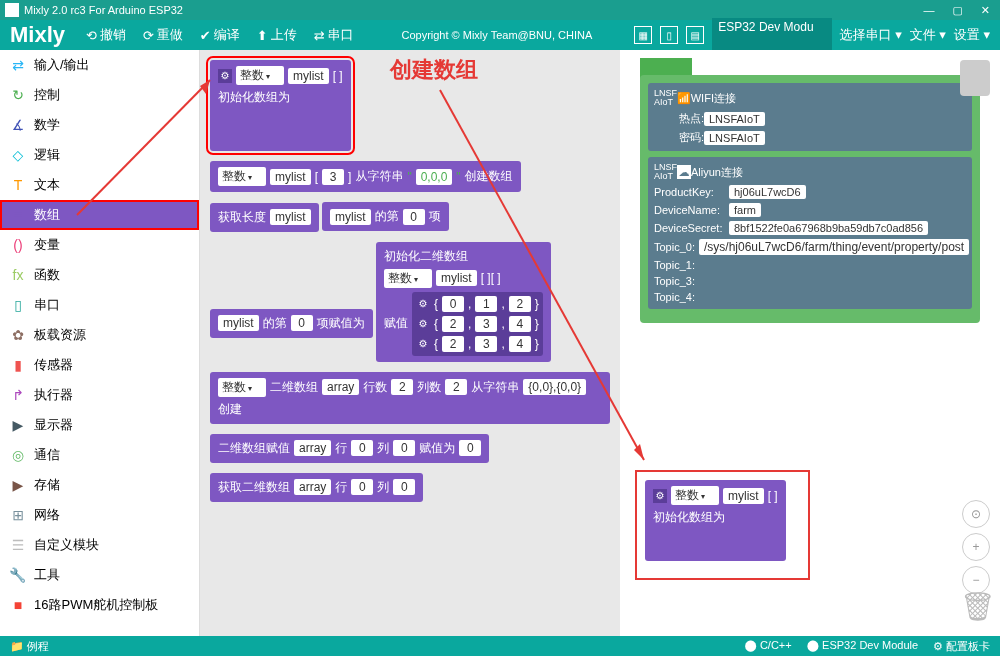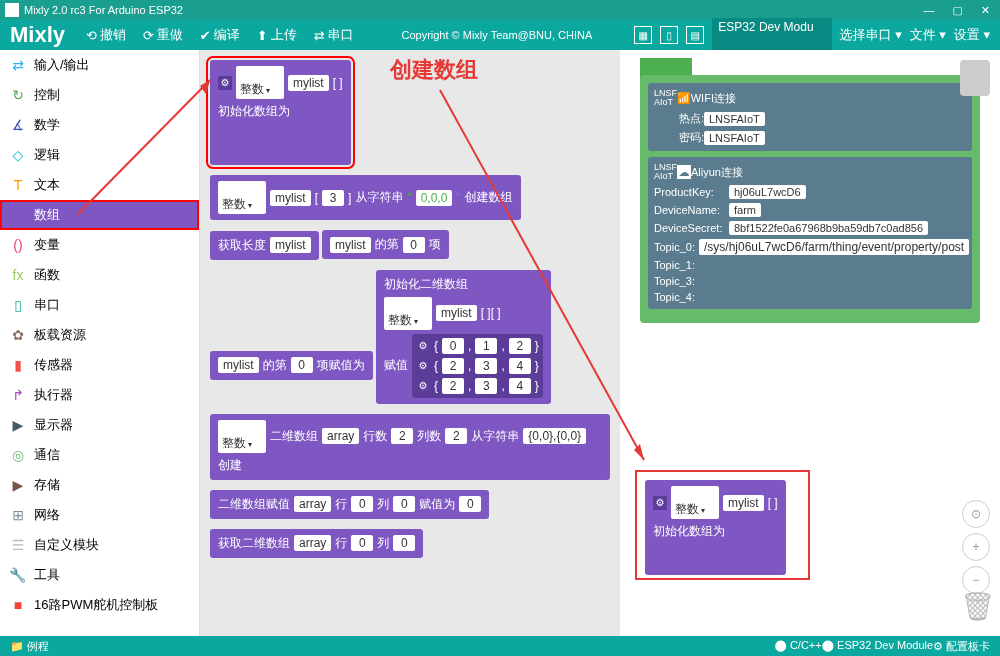--- a/index.html
+++ b/index.html
@@ -26,21 +26,21 @@
     .sidebar-item.active.boxed { outline: 2px solid red; outline-offset: -2px; }
     .side-icon { width: 16px; height: 16px; display: flex; align-items: center; justify-content: center; font-size: 14px; }
     
     .block-palette { width: 420px; background: #e8e8e8; padding: 10px; overflow: hidden; position: relative; }
     
     .block { background: #7e57c2; color: #fff; border-radius: 3px; padding: 6px 8px; margin-bottom: 10px; display: inline-block; font-size: 12px; position: relative; }
     .block.highlight { outline: 2px solid red; outline-offset: 2px; }
     .block-row { display: flex; align-items: center; gap: 4px; margin-bottom: 4px; flex-wrap: wrap; }
     .block-row:last-child { margin-bottom: 0; }
     .gear { width: 14px; height: 14px; background: #5b3d99; display: inline-flex; align-items: center; justify-content: center; font-size: 10px; }
-    .dd-select { background: #fff; color: #333; border-radius: 2px; padding: 15px 14px 1px 4px; position: relative; text-align: center; }
+    .dd-select { background: #fff; color: #333; border-radius: 2px; padding: 1px 14px 1px 4px; position: relative; text-align: center; }
     .dd-select::after { content: "▾"; font-size: 8px; margin-left: 2px; }
     .val-input { background: #fff; color: #333; border-radius: 2px; padding: 1px 5px; min-width: 22px; display: inline-block; text-align: center; }
     
     .workspace { flex: 1; background: #fff; position: relative; overflow: hidden; }
     
     .setup-label { position: absolute; top: 8px; left: 20px; background: #4caf50; color: #fff; padding: 18px 8px; font-size: 12px; }
     .big-green { position: absolute; top: 25px; left: 20px; width: 340px; background: #66bb6a; border-radius: 4px; padding: 8px; }
     .iot-block { background: #5b7c8e; border-radius: 3px; padding: 6px; margin-bottom: 6px; color: #fff; }
     .iot-row { display: flex; align-items: center; margin-bottom: 4px; font-size: 11px; }
     .iot-row:last-child { margin-bottom: 0; }
@@ -49,21 +49,21 @@
     
     .red-annotation { position: absolute; color: #e53935; font-size: 22px; font-weight: bold; }
     .red-box { position: absolute; border: 2px solid #e53935; }
     
     .ws-controls { position: absolute; right: 10px; display: flex; flex-direction: column; gap: 5px; align-items: center; }
     .ws-btn { width: 28px; height: 28px; border: 1px solid #ccc; border-radius: 50%; background: #fff; display: flex; align-items: center; justify-content: center; cursor: pointer; color: #999; }
     .backpack { width: 30px; height: 36px; background: #ccc; border-radius: 4px; }
     .trash { width: 30px; height: 36px; color: #bbb; font-size: 28px; }
     
     .status-bar { height: 20px; background: #0aa89e; color: #fff; display: flex; align-items: center; padding: 0 10px; font-size: 11px; }
-    .status-bar .right { margin-left: auto; display: flex; }
+    .status-bar .right { margin-left: auto; display: flex; gap: 15px; }
   </style>
 </head>
 <body>
 
 <div class="title-bar">
   <div class="icon"></div>
   <span>Mixly 2.0 rc3 For Arduino ESP32</span>
   <div class="win-controls">
     <span>—</span>
     <span>▢</span>

